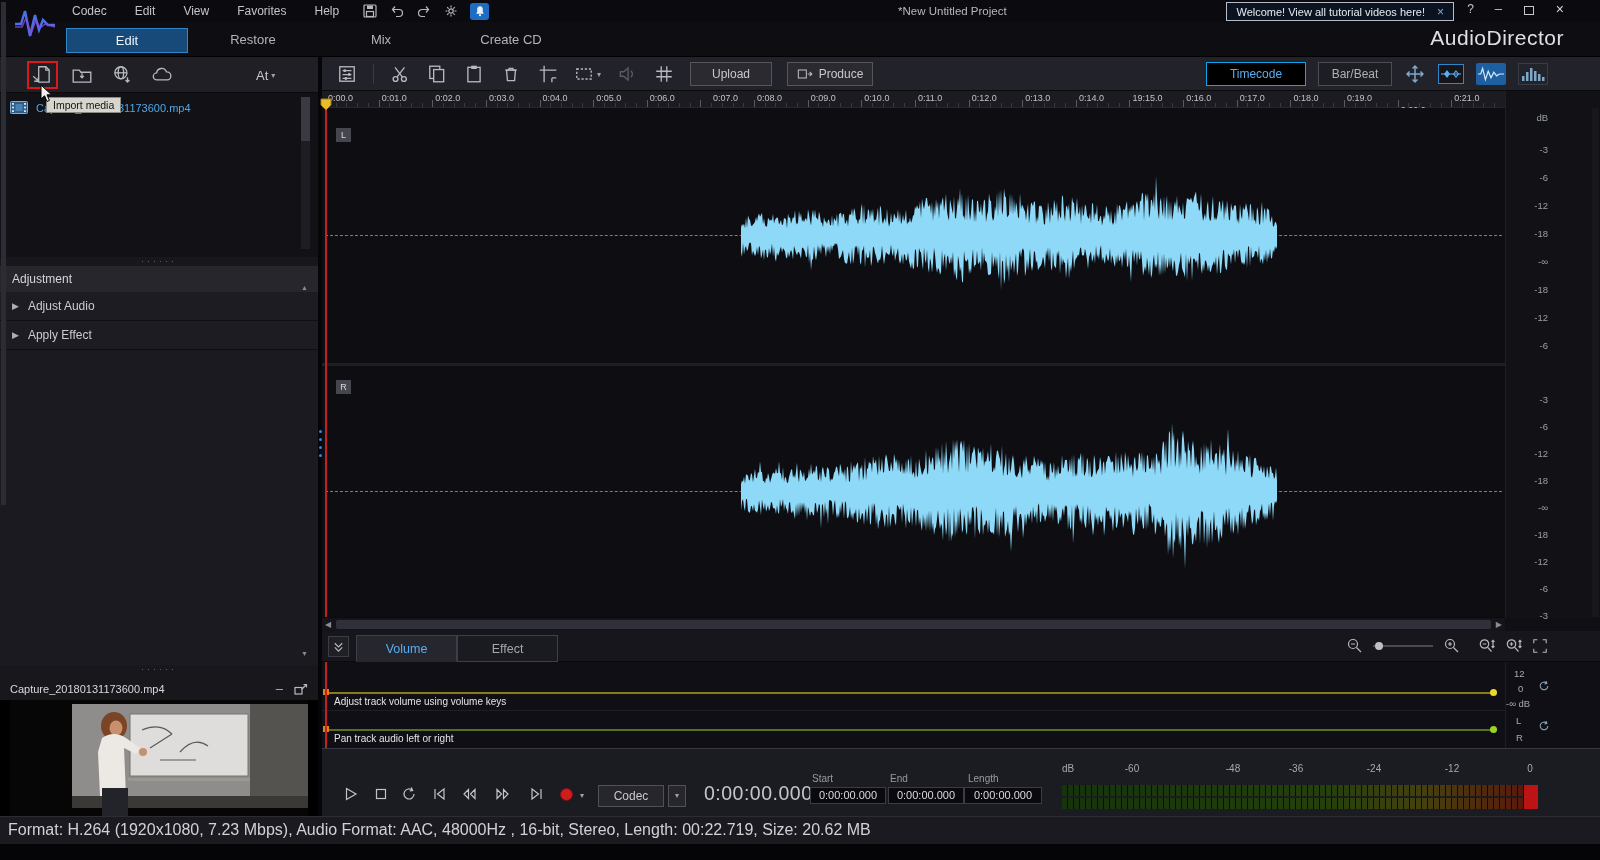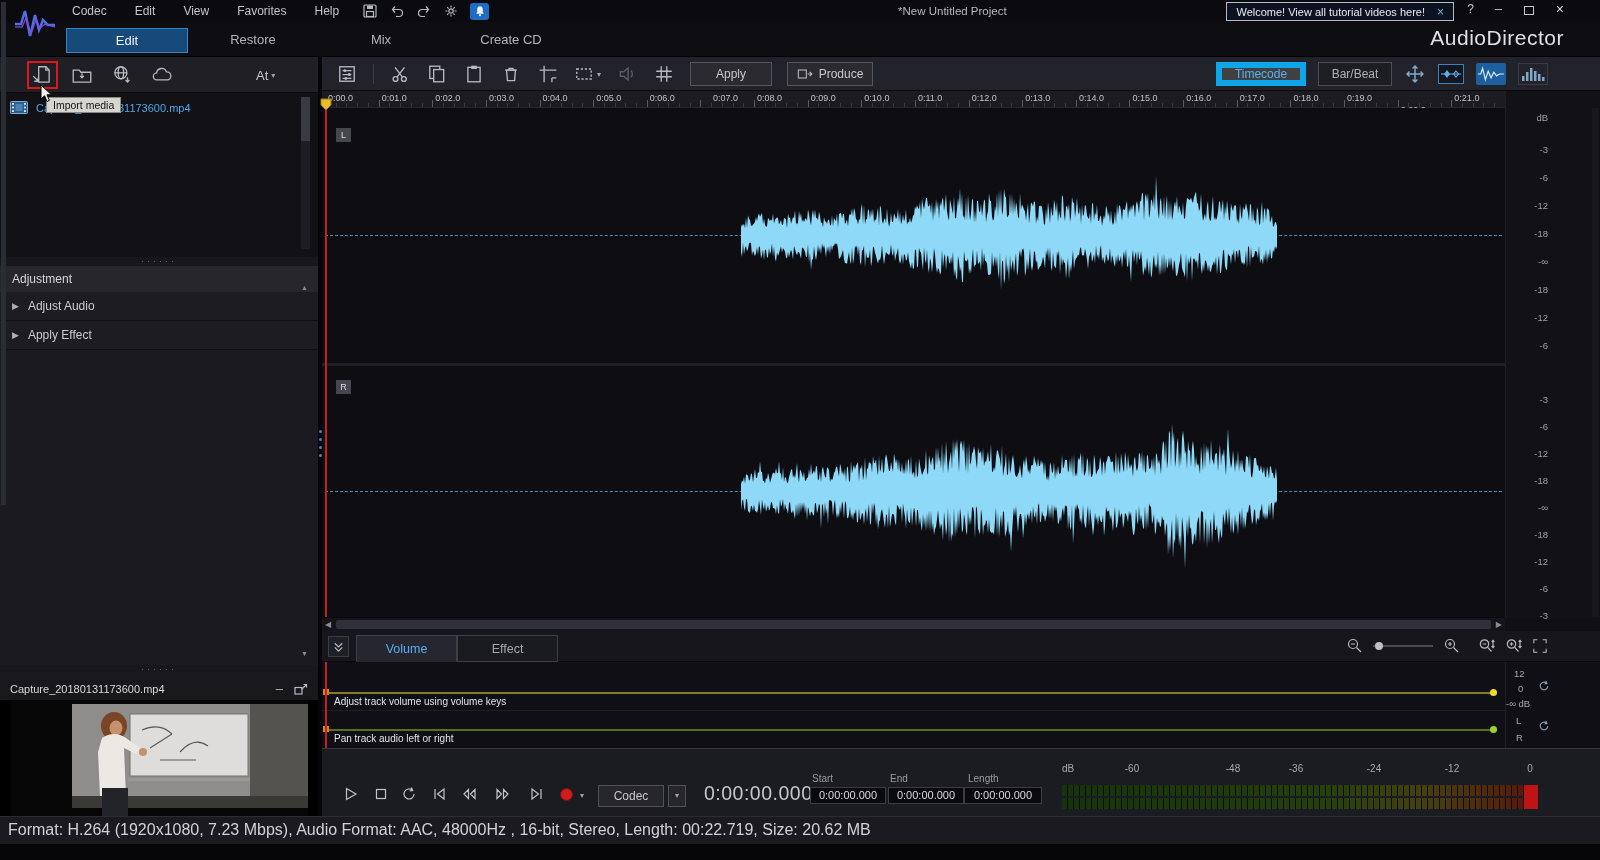--- a/index.html
+++ b/index.html
@@ -64,21 +64,21 @@
   .pv-video{position:relative;width:318px;height:116px;background:#000;}
 
   
   .maintb{position:absolute;left:322px;top:57px;width:1278px;height:34px;background:#22222a;border-bottom:1px solid #0a0a0c;}
   .maintb-left{position:absolute;left:0;top:0;height:34px;display:flex;align-items:center;gap:15px;padding-left:14px;}
   .tbi{width:22px;height:22px;}
   .tbsep{width:1px;height:20px;background:#3a3a44;}
   .dim{opacity:.38;}
   .btn{height:24px;border:1px solid #55555c;background:#2a2a30;color:#c8c8cc;font-size:12px;display:flex;align-items:center;justify-content:center;gap:6px;padding:0 12px;}
   .maintb-right{position:absolute;right:0;top:0;height:34px;display:flex;align-items:center;gap:12px;padding-right:52px;}
-  .btn-timecode{width:90px;height:24px;border:6px solid #0ea5e9;color:#58aef2;background:#404040;font-size:12px;display:flex;align-items:center;justify-content:center;}
+  .btn-timecode{width:100px;height:24px;border:1px solid #0ea5e9;color:#58aef2;background:#000000;font-size:12px;display:flex;align-items:center;justify-content:center;}
   .btn-barbeat{width:74px;height:24px;border:1px solid #4c4c54;color:#b0b0b4;background:#1d1d24;font-size:12px;display:flex;align-items:center;justify-content:center;}
   .kf-btn{width:26px;height:20px;border:1px solid #2f86c8;display:flex;align-items:center;justify-content:center;background:#15151a;}
   .wave-btn{width:30px;height:22px;background:#1d5fa0;border-radius:2px;display:flex;align-items:center;justify-content:center;}
   .spec-btn{width:30px;height:22px;background:#23232b;border:1px solid #3a3a44;display:flex;align-items:center;justify-content:center;}
 
   
   #ruler{position:absolute;left:322px;top:91px;width:1183px;height:17px;background:#1b1b21;border-bottom:1px solid #26262c;
     background-image:
       repeating-linear-gradient(90deg,#5a5a64 0,#5a5a64 1px,transparent 1px,transparent 53.63px),
       repeating-linear-gradient(90deg,#383840 0,#383840 1px,transparent 1px,transparent 10.726px);
@@ -394,21 +394,21 @@
         <svg width="20" height="20" viewBox="0 0 18 18">
             <path d="M3 7 h3 l4 -3.5 v11 L6 11 H3 z"></path>
             <path d="M12.5 6 a4 4 0 0 1 0 6"></path>
           </svg>
       </span>
       <span class="tbi ico">
         <svg width="20" height="20" viewBox="0 0 18 18">
             <path d="M6.5 2 v14 M11.5 2 v14 M2 6.5 h14 M2 11.5 h14"></path>
           </svg>
       </span>
-      <button class="btn" style="width:82px;">Apply</button>
+      <button class="btn" style="width:82px;">Upload</button>
       <button class="btn" style="width:86px;">
         <span class="ico">
           <svg width="16" height="16" viewBox="0 0 18 18">
               <rect x="1.5" y="4.5" width="9" height="9"></rect>
               <path d="M12 9 h4.5 M14.2 6.5 L16.8 9 L14.2 11.5"></path>
             </svg>
         </span>
         <span>Produce</span>
       </button>
     </div>
@@ -456,21 +456,21 @@
       <span class="ruler-label" style="left: 271.182px;">0:05.0</span>
       <span class="ruler-label" style="left: 324.818px;">0:06.0</span>
       <span class="ruler-label" style="left: 388px;">0:07.0</span>
       <span class="ruler-label" style="left: 432.091px;">0:08.0</span>
       <span class="ruler-label" style="left: 485.727px;">0:09.0</span>
       <span class="ruler-label" style="left: 539.364px;">0:10.0</span>
       <span class="ruler-label" style="left: 593px;">0:11.0</span>
       <span class="ruler-label" style="left: 646.636px;">0:12.0</span>
       <span class="ruler-label" style="left: 700.273px;">0:13.0</span>
       <span class="ruler-label" style="left: 753.909px;">0:14.0</span>
-      <span class="ruler-label" style="left: 807.545px;">0:15.0</span>
+      <span class="ruler-label" style="left: 807.545px;">19:15.0</span>
       <span class="ruler-label" style="left: 861.182px;">0:16.0</span>
       <span class="ruler-label" style="left: 914.818px;">0:17.0</span>
       <span class="ruler-label" style="left: 968.455px;">0:18.0</span>
       <span class="ruler-label" style="left: 1022.09px;">0:19.0</span>
       <span class="ruler-label" style="left: 1075.73px; margin-top: 12px;">0:20.0</span>
       <span class="ruler-label" style="left: 1129.36px;">0:21.0</span>
       <span class="ruler-label" style="left: 1183px;">0:22.0</span>
     </div>
   <div class="marker">
     <svg width="12" height="13" viewBox="0 0 12 13">

